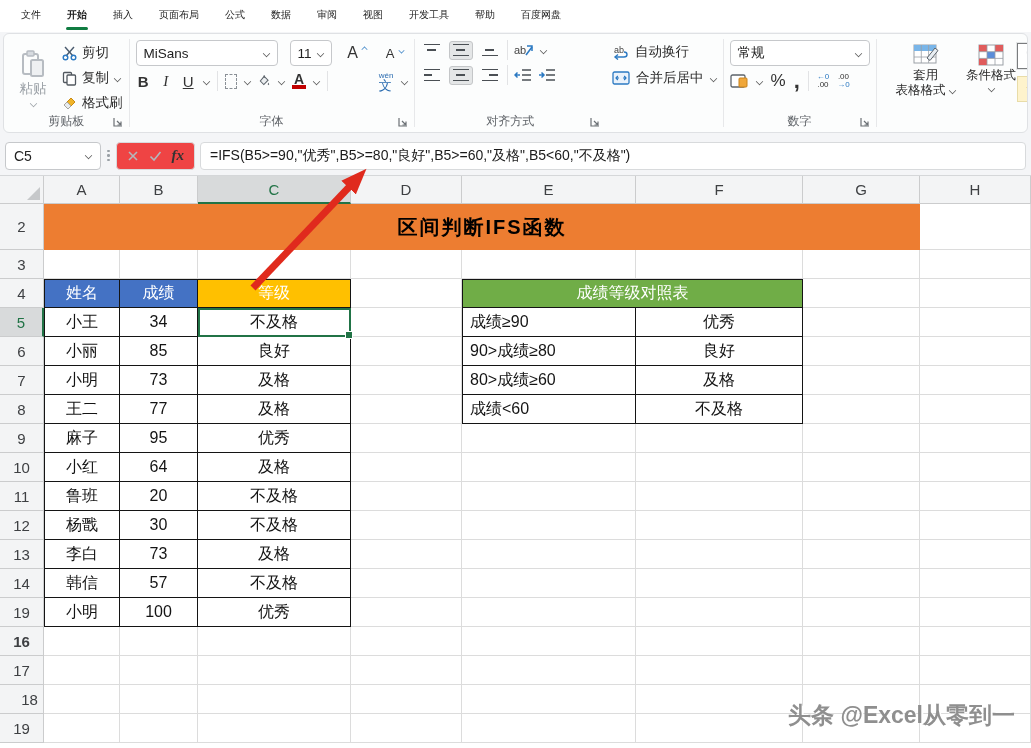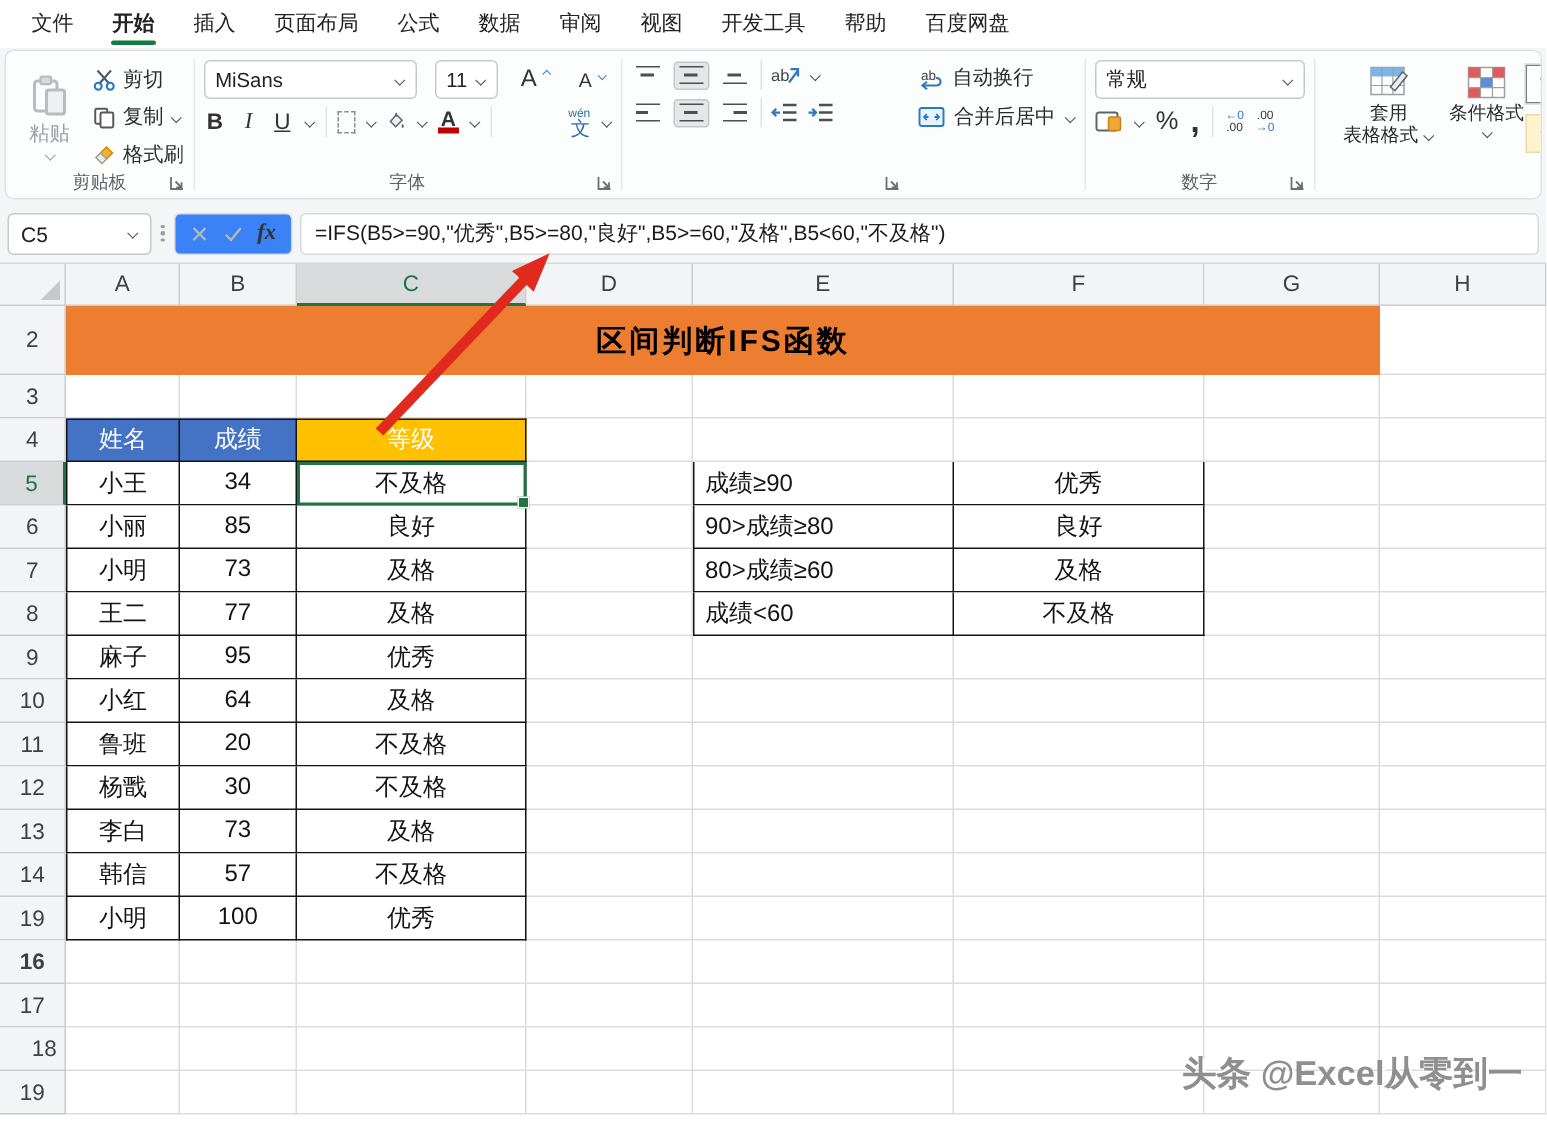--- a/index.html
+++ b/index.html
@@ -3,21 +3,21 @@
 <meta charset="utf-8">
 <style>
   * { box-sizing: border-box; }
   html,body { margin:0; padding:0; }
   body {
     width:1031px; height:748px; position:relative; overflow:hidden;
     font-family:"Liberation Sans", sans-serif; background:#fff;
   }
   
   .menubar { height:32px; background:#fff; display:flex; align-items:center; padding-left:8px; }
-  .mtab { font-size:14px; color:#222; padding:0 13px; height:32px; line-height:30px; position:relative; cursor:default; white-space:nowrap; }
+  .mtab { font-size:10px; color:#222; padding:0 13px; height:32px; line-height:30px; position:relative; cursor:default; white-space:nowrap; }
   .mtab.active { font-weight:bold; }
   .mtab.active::after { content:""; position:absolute; left:12px; right:12px; bottom:2px; height:3px; border-radius:2px; background:#107C41; }
   
   .ribbon { height:104px; background:#f4f5f7; padding:1px 3px 3px 3px; }
   .panel { height:100px; background:#fcfdfd; border:1px solid #dfe1e4; border-radius:6px; display:flex; overflow:hidden; position:relative; }
   .group { position:relative; display:flex; padding:6px 6px 16px 6px; }
   .glabel { position:absolute; bottom:2px; left:0; right:0; text-align:center; font-size:12px; color:#5f6368;margin-top:18px; }
   .gsep { width:1px; background:#e7e8ea; margin:5px 0; flex:none; }
   .launcher { position:absolute; right:5px; bottom:4px; width:11px; height:11px; }
   .chev { width:7px; height:7px; border-right:1.5px solid #555; border-bottom:1.5px solid #555; transform:rotate(45deg) scale(.75); display:inline-block; flex:none; }
@@ -28,21 +28,21 @@
   
   .paste-big { width:46px; display:flex; flex-direction:column; align-items:center; justify-content:center; gap:2px; }
   .paste-big .rlbl { color:#9aa0a6; }
   .cliplist { display:flex; flex-direction:column; justify-content:center; gap:3px; padding-left:6px; }
   .cliplist .row { display:flex; align-items:center; gap:5px; height:22px; }
   
   .fontgrp { flex-direction:column; gap:5px; width:284px; }
   .frow { display:flex; align-items:center; gap:12px; }
   .bib { font-size:15px; color:#333; width:20px; text-align:center; }
   .redA { font-weight:bold; font-size:14px; line-height:12px; color:#333; border-bottom:4px solid #c00000; padding:0 2px; }
-  .wen { font-size:13px; color:#2b6cb0; line-height:10px; text-align:right;margin-left:44px; }
+  .wen { font-size:13px; color:#2b6cb0; line-height:10px; text-align:left;margin-left:44px; }
   .wen small { display:block; font-size:8px; }
   
   .algrp { flex-direction:column; gap:5px; width:268px; }
   .alico { width:16px; height:13px; display:flex; flex-direction:column; justify-content:space-between; }
   .alico i { height:1.8px; background:#4a4f54; display:block; }
   .alw30 { width:55%; } .alwC { width:55%; margin:0 auto; } .alwR { width:55%; margin-left:auto; }
   
   .numgrp { flex-direction:column; gap:5px; width:152px; }
   .minitxt { font-size:8px; line-height:8px; color:#333; text-align:center; }
   .bigsym { font-size:17px; color:#333; }
@@ -52,21 +52,21 @@
   .bigbtn .rlbl { font-size:12.5px; line-height:15px; text-align:center; }
   .chipcol { position:absolute; left:140px; top:9px; display:flex; flex-direction:column; gap:7px; }
   .chip { width:84px; height:26px; border:1px solid #b9bbbd; background:#fff; font-size:13.5px; color:#222; display:flex; align-items:center; padding-left:9px; }
   .chip.sel0 { border:1px solid #7a7c7e; outline:1px solid #e4e6e7; }
   .chip.neutral { background:#fef3cc; color:#bf8f00; border-color:#e8dca8; }
   
   .fbar { height:40px; background:#f4f5f7; border-bottom:1px solid #d5d7d9; display:flex; align-items:center; padding:0 5px; gap:5px; }
   .namebox { width:96px; height:28px; background:#fff; border:1px solid #c6c8cb; border-radius:4px; display:flex; align-items:center; justify-content:space-between; padding:0 8px; font-size:14px; color:#222; }
   .vdots { display:flex; flex-direction:column; gap:2px; padding:0 1px; }
   .vdots i { width:2.5px; height:2.5px; border-radius:50%; background:#9aa0a6; display:block; }
-  .fxbox { height:28px; background:#3b82f6; border:1px solid #d8dadc; border-radius:4px; display:flex; align-items:center; gap:10px; padding:0 10px; }
+  .fxbox { height:28px; background:#ef4444; border:1px solid #d8dadc; border-radius:4px; display:flex; align-items:center; gap:10px; padding:0 10px; }
   .fxit { font-family:"Liberation Serif", serif; font-style:italic; font-weight:bold; font-size:15px; color:#333; }
   .ffield { flex:1; height:28px; background:#fff; border:1px solid #d8dadc; border-radius:4px; display:flex; align-items:center; padding:0 9px; font-size:14px; color:#1b1b1b; white-space:nowrap; overflow:hidden; }
   
   .sheet { position:relative; width:1031px; height:572px; background:#fff; }
   .grid { display:grid; position:relative; width:1031px;
     grid-template-columns:44px 76px 78px 153px 111px 174px 167px 117px 111px;
     grid-template-rows:28px 46px repeat(17, 29px); }
   .bgcell { border-right:1px solid #dcdcdc; border-bottom:1px solid #dcdcdc; z-index:0; }
   .ch, .rh { background:#f3f4f5; border-right:1px solid #cbcccd; border-bottom:1px solid #cbcccd; display:flex; align-items:center; justify-content:center; font-size:15px; color:#3e4043; z-index:1; }
   .ch.sel { background:#d8dadb; color:#217346; border-bottom:2px solid #217346; }
@@ -255,20 +255,21 @@
             <line x1="8" y1="12" x2="17" y2="12" stroke="#4a4f54" stroke-width="1.6"></line>
           <path d="M6 7 H1 M3.5 4.5 L1 7 L3.5 9.5" fill="none" stroke="#2b79c2" stroke-width="1.5"></path>
         </svg>
         <svg width="18" height="14" viewBox="0 0 18 14">
           <line x1="8" y1="2" x2="17" y2="2" stroke="#4a4f54" stroke-width="1.6"></line>
             <line x1="8" y1="7" x2="17" y2="7" stroke="#4a4f54" stroke-width="1.6"></line>
             <line x1="8" y1="12" x2="17" y2="12" stroke="#4a4f54" stroke-width="1.6"></line>
           <path d="M1 7 H6 M3.5 4.5 L6 7 L3.5 9.5" fill="none" stroke="#2b79c2" stroke-width="1.5"></path>
         </svg>
       </div>
+      <span class="glabel">对齐方式</span>
       <svg class="launcher" viewBox="0 0 11 11">
         <path d="M1 1 L1 9 L9 9" fill="none" stroke="#6b7075" stroke-width="1.2"></path>
           <path d="M4 4 L8 8 M8 4.5 V8 H4.5" fill="none" stroke="#6b7075" stroke-width="1.2"></path>
       </svg>
     </div>
 
     <div class="group" style="flex-direction:column;gap:8px;width:160px;padding-top:9px;">
       <div class="frow" style="gap:6px;">
         <svg width="17" height="15" viewBox="0 0 17 15">
           <text x="2" y="8" font-size="9" fill="#444" font-family="Liberation Sans, sans-serif">ab</text>
@@ -589,20 +590,21 @@
     <div class="tc bl" style="grid-area:13/2;">李白</div>
     <div class="tc" style="grid-area:13/3;">73</div>
     <div class="tc" style="grid-area:13/4;">及格</div>
     <div class="tc bl" style="grid-area:14/2;">韩信</div>
     <div class="tc" style="grid-area:14/3;">57</div>
     <div class="tc" style="grid-area:14/4;">不及格</div>
     <div class="tc bl" style="grid-area:15/2;">小明</div>
     <div class="tc" style="grid-area:15/3;">100</div>
     <div class="tc" style="grid-area:15/4;">优秀</div>
 
+    <div class="tc th hg bl bt" style="grid-area:4/6/5/8;">成绩等级对照表</div>
     <div class="tc tl bl" style="grid-area:5/6;">成绩≥90</div>
     <div class="tc" style="grid-area:5/7;">优秀</div>
     <div class="tc tl bl" style="grid-area:6/6;">90&gt;成绩≥80</div>
     <div class="tc" style="grid-area:6/7;">良好</div>
     <div class="tc tl bl" style="grid-area:7/6;">80&gt;成绩≥60</div>
     <div class="tc" style="grid-area:7/7;">及格</div>
     <div class="tc tl bl" style="grid-area:8/6;">成绩&lt;60</div>
     <div class="tc" style="grid-area:8/7;">不及格</div>
 
     <div class="selbox"></div>

